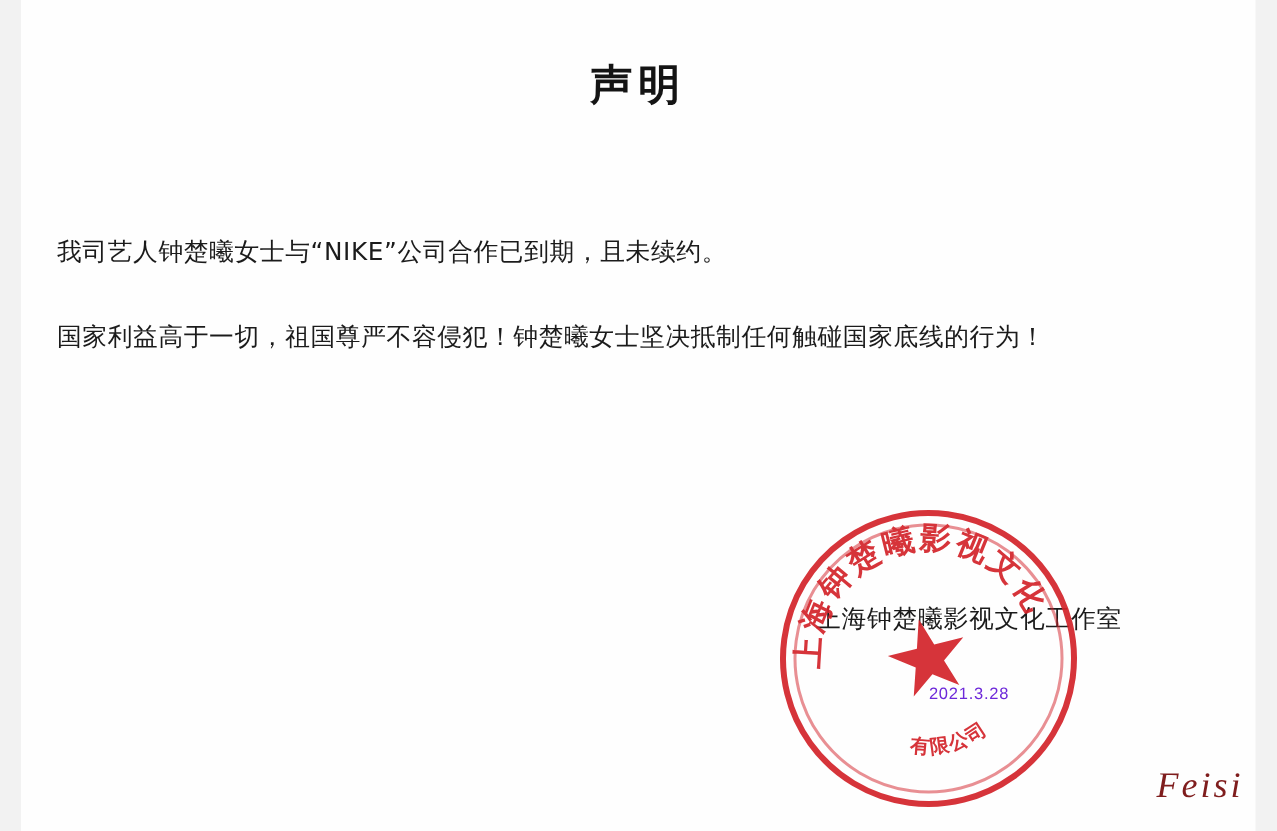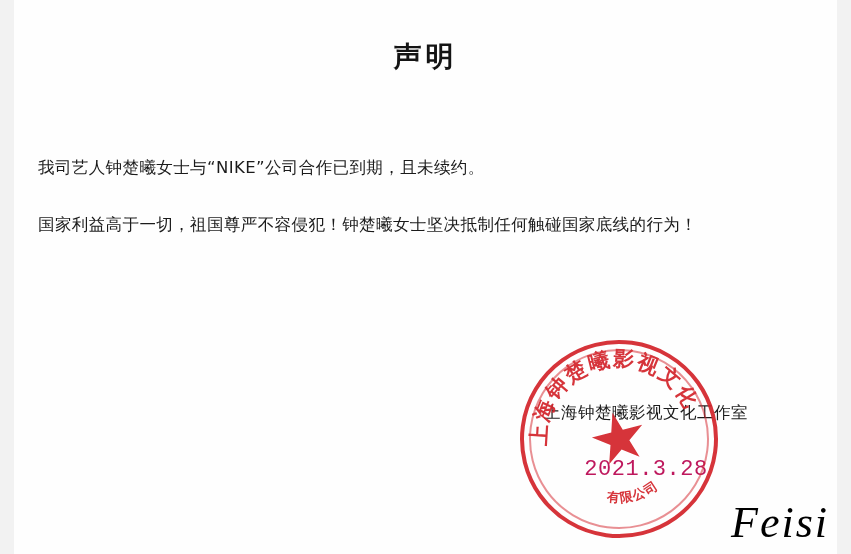--- a/index.html
+++ b/index.html
@@ -71,23 +71,23 @@
   }
   .company-name {
     font-family: "DejaVu Sans", "Liberation Sans", sans-serif;
     font-size: 16.5px;
     color: #1b1b1b;
     letter-spacing: 0.5px;
     white-space: nowrap;
   }
   .sign-date {
     margin-top: 33px;
-    font-family: Liberation Mono, monospace;
-    font-size: 22px;
-    color: #be185d;
+    font-family: Liberation Sans, sans-serif;
+    font-size: 11px;
+    color: #6d28d9;
     letter-spacing: 0.5px;
   }
 
   
   .seal {
     position: absolute;
     left: 520px;
     top: 340px;
     width: 198px;
     height: 198px;
@@ -129,25 +129,25 @@
     letter-spacing: 2px;
   }
   .seal-curve text.small {
     font-size: 13px;
     letter-spacing: 1px;
   }
 
   .watermark {
     position: absolute;
     right: 22px;
-    bottom: 6px;
+    bottom: 16px;
     font-family: "Liberation Serif", serif;
-    font-size: 44px;
+    font-size: 24px;
     font-style: italic;
-    color: #000000;
+    color: #7f1d1d;
     letter-spacing: 2px;
     user-select: none;
   }
 </style>
 </head>
 <body>
 
 <div class="page">
 
   <div class="doc-title">声明</div>

